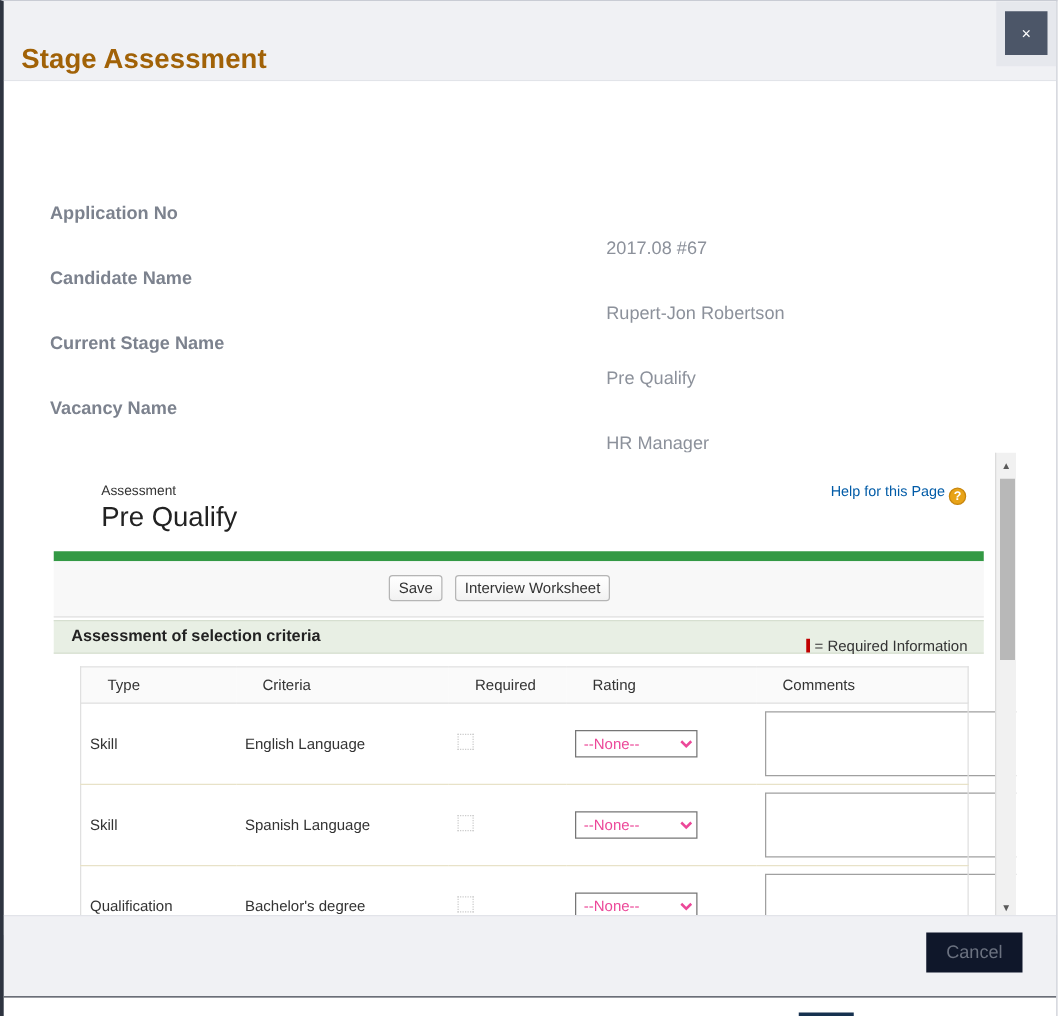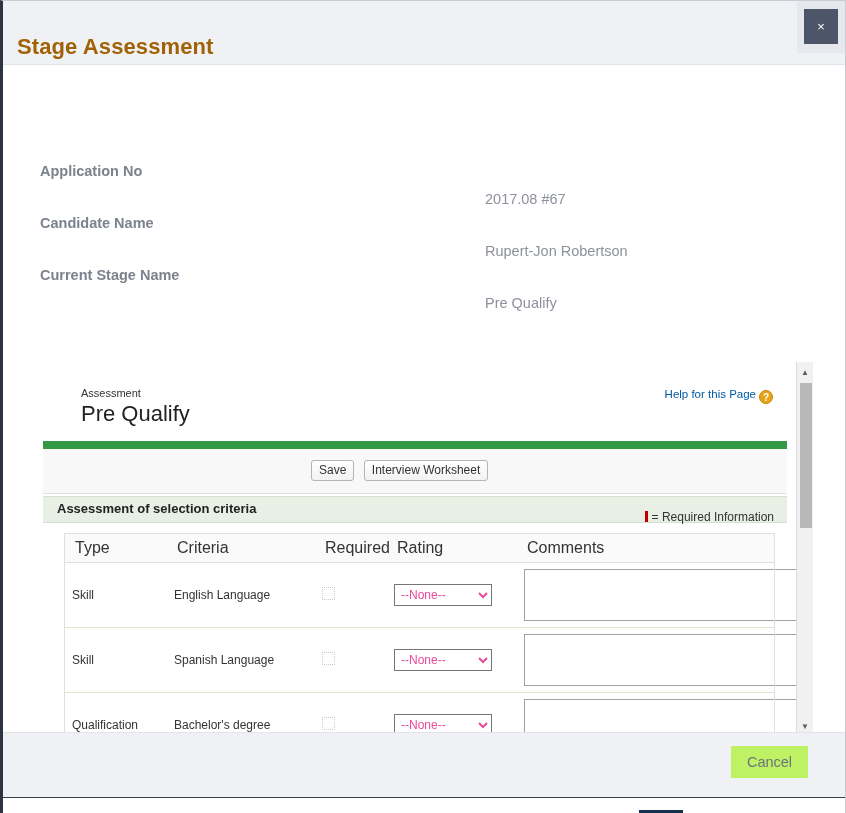--- a/index.html
+++ b/index.html
@@ -251,23 +251,23 @@
     top: 171px;
     width: 711px;
     border-collapse: collapse;
     font-size: 12px;
     color: #333333;
     table-layout: fixed;
   }
   .crit-table th {
     text-align: left;
     font-weight: normal;
-    font-size: 16px;
+    font-size: 12px;
     color: #333333;
-    padding: 5px 10px;
+    padding: 5px 21px;
     background: #fafafa;
     border: 1px solid #e0e0e0;
     border-left: none;
     border-right: none;
     height: 18px;
   }
   .crit-table th.c-type { border-left: 1px solid #e0e0e0; }
   .crit-table th.c-comments { border-right: 1px solid #e0e0e0; }
   .crit-table td {
     padding: 6px 7px;
@@ -362,25 +362,25 @@
     left: 0;
     bottom: 16px;
     width: 100%;
     height: 65px;
     background: #f0f1f4;
     border-top: 1px solid #e2e4e9;
     box-sizing: border-box;
   }
   .cancel-button {
     position: absolute;
-    right: 37px;
+    right: 27px;
     top: 13px;
     width: 77px;
     height: 32px;
-    background: #bef264;
+    background: #0f172a;
     border: none;
     color: #6b7280;
     font-size: 14.5px;
     font-family: "Liberation Sans", sans-serif;
     cursor: pointer;
     padding: 0;
   }
   .bottom-strip {
     position: absolute;
     left: 0;
@@ -418,20 +418,24 @@
       <div class="field-label">Application No</div>
       <div class="field-value">2017.08 #67</div>
     </div>
     <div class="field-row" style="top:150px;">
       <div class="field-label">Candidate Name</div>
       <div class="field-value">Rupert-Jon Robertson</div>
     </div>
     <div class="field-row" style="top:202px;">
       <div class="field-label">Current Stage Name</div>
       <div class="field-value">Pre Qualify</div>
+    </div>
+    <div class="field-row" style="top:254px;">
+      <div class="field-label">Vacancy Name</div>
+      <div class="field-value">HR Manager</div>
     </div>
 
     <div class="iframe-panel">
       <div class="iframe-content">
 
         <div class="sf-title-block">
           <div class="sf-eyebrow">Assessment</div>
           <div class="sf-heading">Pre Qualify</div>
         </div>
 

